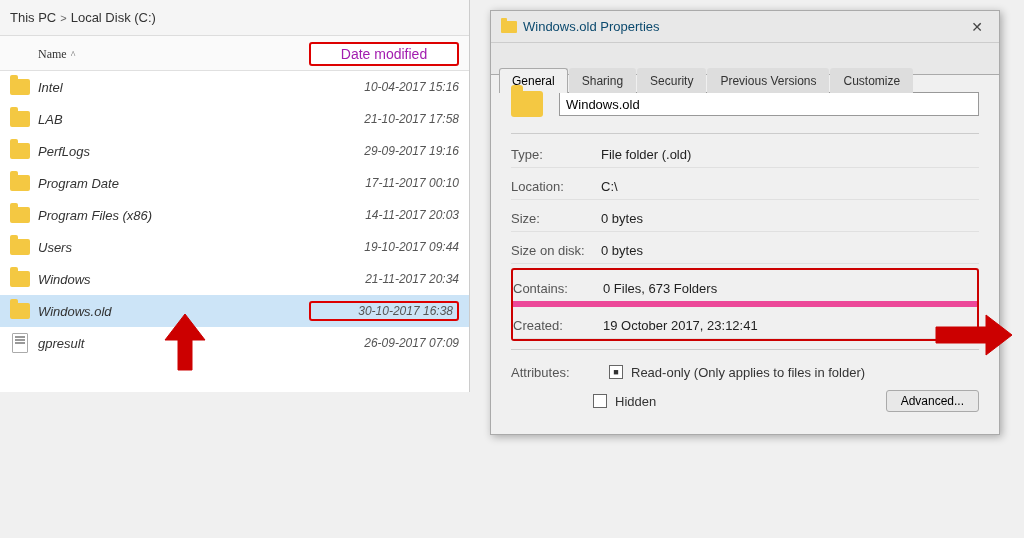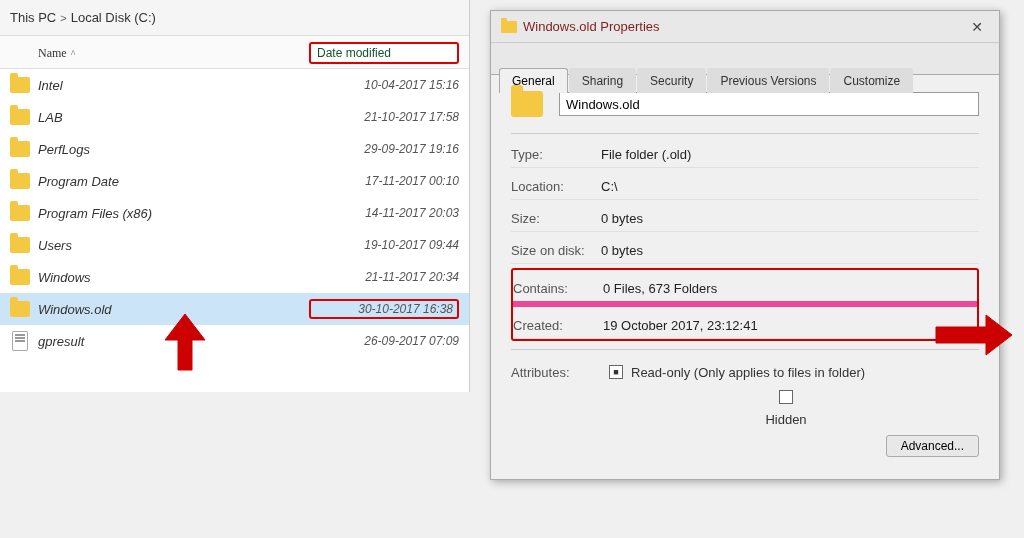--- a/index.html
+++ b/index.html
@@ -54,24 +54,24 @@
       color: #333;
       font-weight: 500;
       display: flex;
       align-items: center;
       gap: 4px;
       font-family: Liberation Serif, serif;
     }
 
     .col-date {
       width: 150px;
-      font-size: 12px;
-      color: #14532d;
+      font-size: 14px;
+      color: #a21caf;
       font-weight: 500;
-      text-align: left;
+      text-align: center;
       border: 2px solid #d00;
       padding: 2px 6px;
       border-radius: 3px;
       background: #fff;
     }
 
     .sort-arrow {
       font-size: 10px;
       color: #666;
     }
@@ -215,21 +215,21 @@
       position: absolute;
       top: -3px; left: 0;
       width: 6px; height: 3px;
       background: #f4c842;
       border-radius: 1px 1px 0 0;
     }
 
     .dialog-title-text {
       flex: 1;
       font-size: 13px;
-      color: #7f1d1d;
+      color: #0c4a6e;
       font-weight: 400;
     }
 
     .dialog-close-btn {
       width: 24px;
       height: 24px;
       display: flex;
       align-items: center;
       justify-content: center;
       font-size: 14px;
@@ -552,21 +552,21 @@
       </div>
 
       <div class="divider"></div>
 
       <div class="attributes-section">
         <div class="attr-row">
           <span class="prop-label">Attributes:</span>
           <div class="checkbox checked"></div>
           <span class="attr-label">Read-only (Only applies to files in folder)</span>
         </div>
-        <div class="attr-row" style="margin-left: 82px; flex-direction: column;">
+        <div class="attr-row" style="margin-left: 82px;">
           <div class="checkbox"></div>
           <span class="attr-label">Hidden</span>
           <button class="advanced-btn">Advanced...</button>
         </div>
       </div>
 
     </div>
   </div>
 
   <div class="right-arrow-container">

